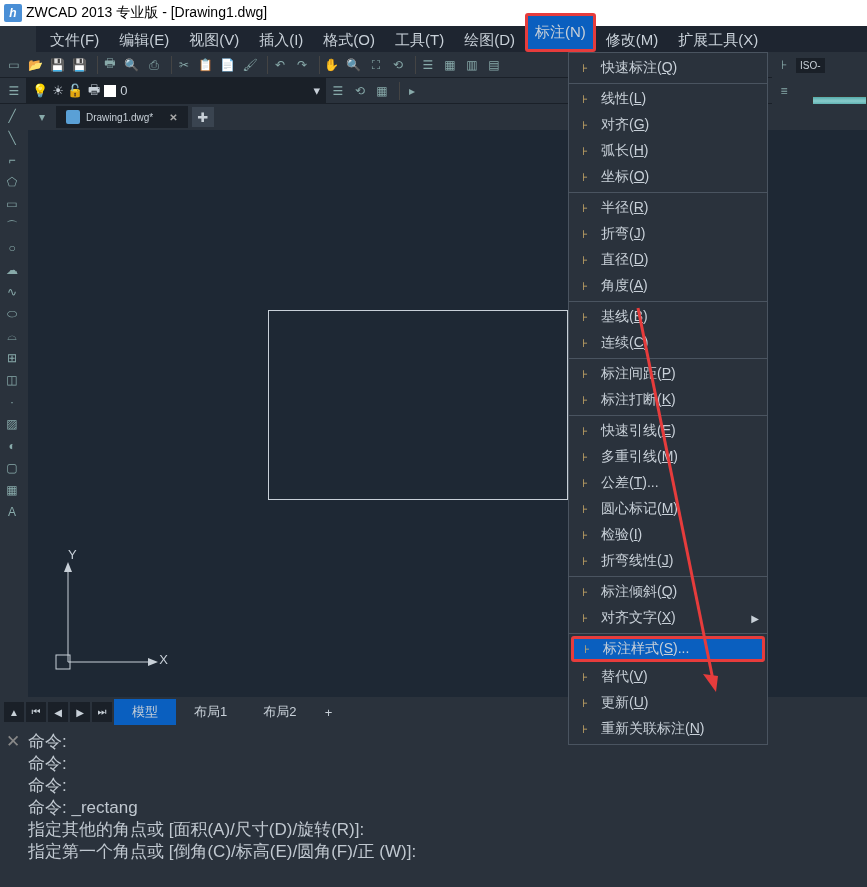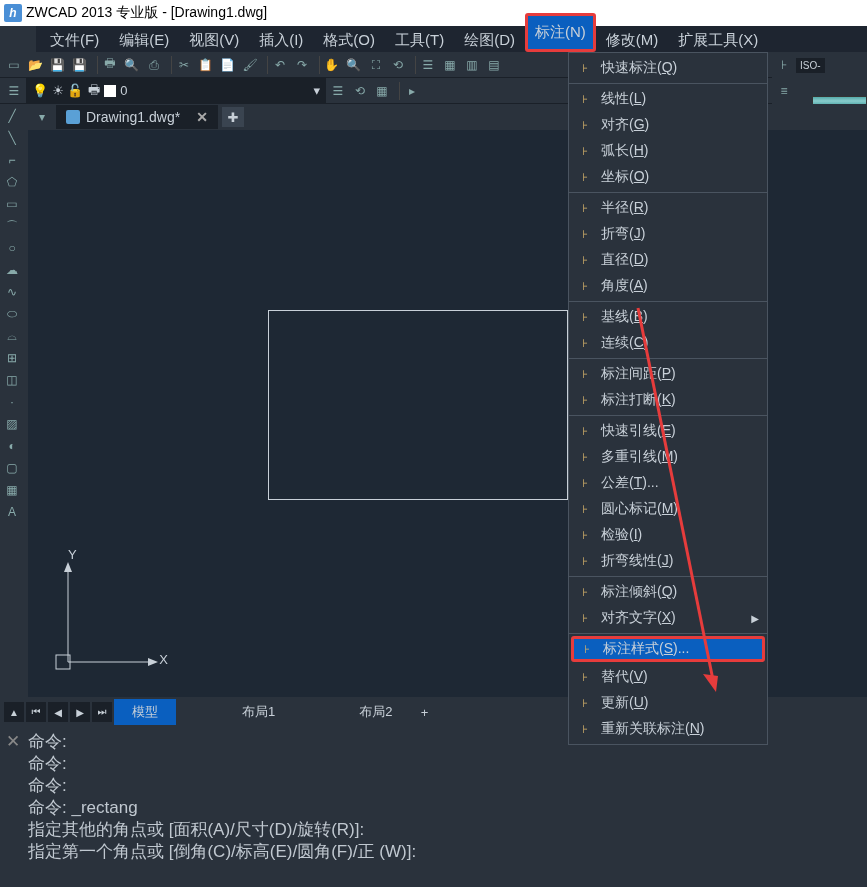--- a/index.html
+++ b/index.html
@@ -21,21 +21,21 @@
 .layer-box { display: flex; align-items: center; gap: 4px; background: #1a2028; padding: 2px 6px; min-width: 300px; }
 .layer-box .swatch { width: 12px; height: 12px; background: #fff; }
 .layer-box .dropdown { margin-left: auto; }
 
 
 .left-toolbar { position: absolute; left: 0; top: 104px; width: 28px; background: #2a323c; display: flex; flex-direction: column; gap: 2px; padding: 2px; }
 .left-toolbar .tool-icon { width: 20px; height: 20px; }
 
 
 .doc-tabs { position: absolute; left: 28px; top: 104px; right: 0; height: 26px; background: #2a323c; display: flex; align-items: center; padding: 0 4px; gap: 4px; }
-.doc-tab { background: #1a2028; padding: 4px 10px; display: flex; align-items: center; gap: 6px; font-family: "Consolas", monospace; font-size: 14px; }
+.doc-tab { background: #1a2028; padding: 4px 10px; display: flex; align-items: center; gap: 6px; font-family: "Consolas", monospace; font-size: 10px; }
 .doc-tab .file-icon { width: 14px; height: 14px; background: #5aa0d6; border-radius: 2px; }
 .doc-tab .close { cursor: pointer; font-weight: bold; color: #aaa; margin-left: 10px; }
 .new-tab { width: 22px; height: 20px; background: #3a4450; display: flex; align-items: center; justify-content: center; cursor: pointer; }
 
 
 .canvas { position: absolute; left: 28px; top: 130px; right: 0; bottom: 190px; background: #1e2834; }
 .rect { position: absolute; left: 240px; top: 180px; width: 300px; height: 190px; border: 1px solid #c8d0d8; }
 .ucs { position: absolute; left: 20px; bottom: 20px; width: 120px; height: 130px; }
 .ucs .y-label { position: absolute; left: 20px; top: 0; }
 .ucs .x-label { position: absolute; right: 0; bottom: 10px; }
@@ -196,21 +196,21 @@
     </svg>
   </div>
 </div>
 
 <div class="bottom-tabs">
   <span class="nav-btn">▲</span>
   <span class="nav-btn">⏮</span>
   <span class="nav-btn">◀</span>
   <span class="nav-btn">▶</span>
   <span class="nav-btn">⏭</span>
-  <div id="layout-tabs" style="display: flex; gap: 48px;">
+  <div id="layout-tabs" style="display: flex;">
       <div class="tab active">模型</div>
       <div class="tab">布局1</div>
       <div class="tab">布局2</div>
     </div>
   <span class="add">+</span>
 </div>
 
 <div class="command-area">
   <span class="close-x">✕</span>
   <div id="cmd-lines">

